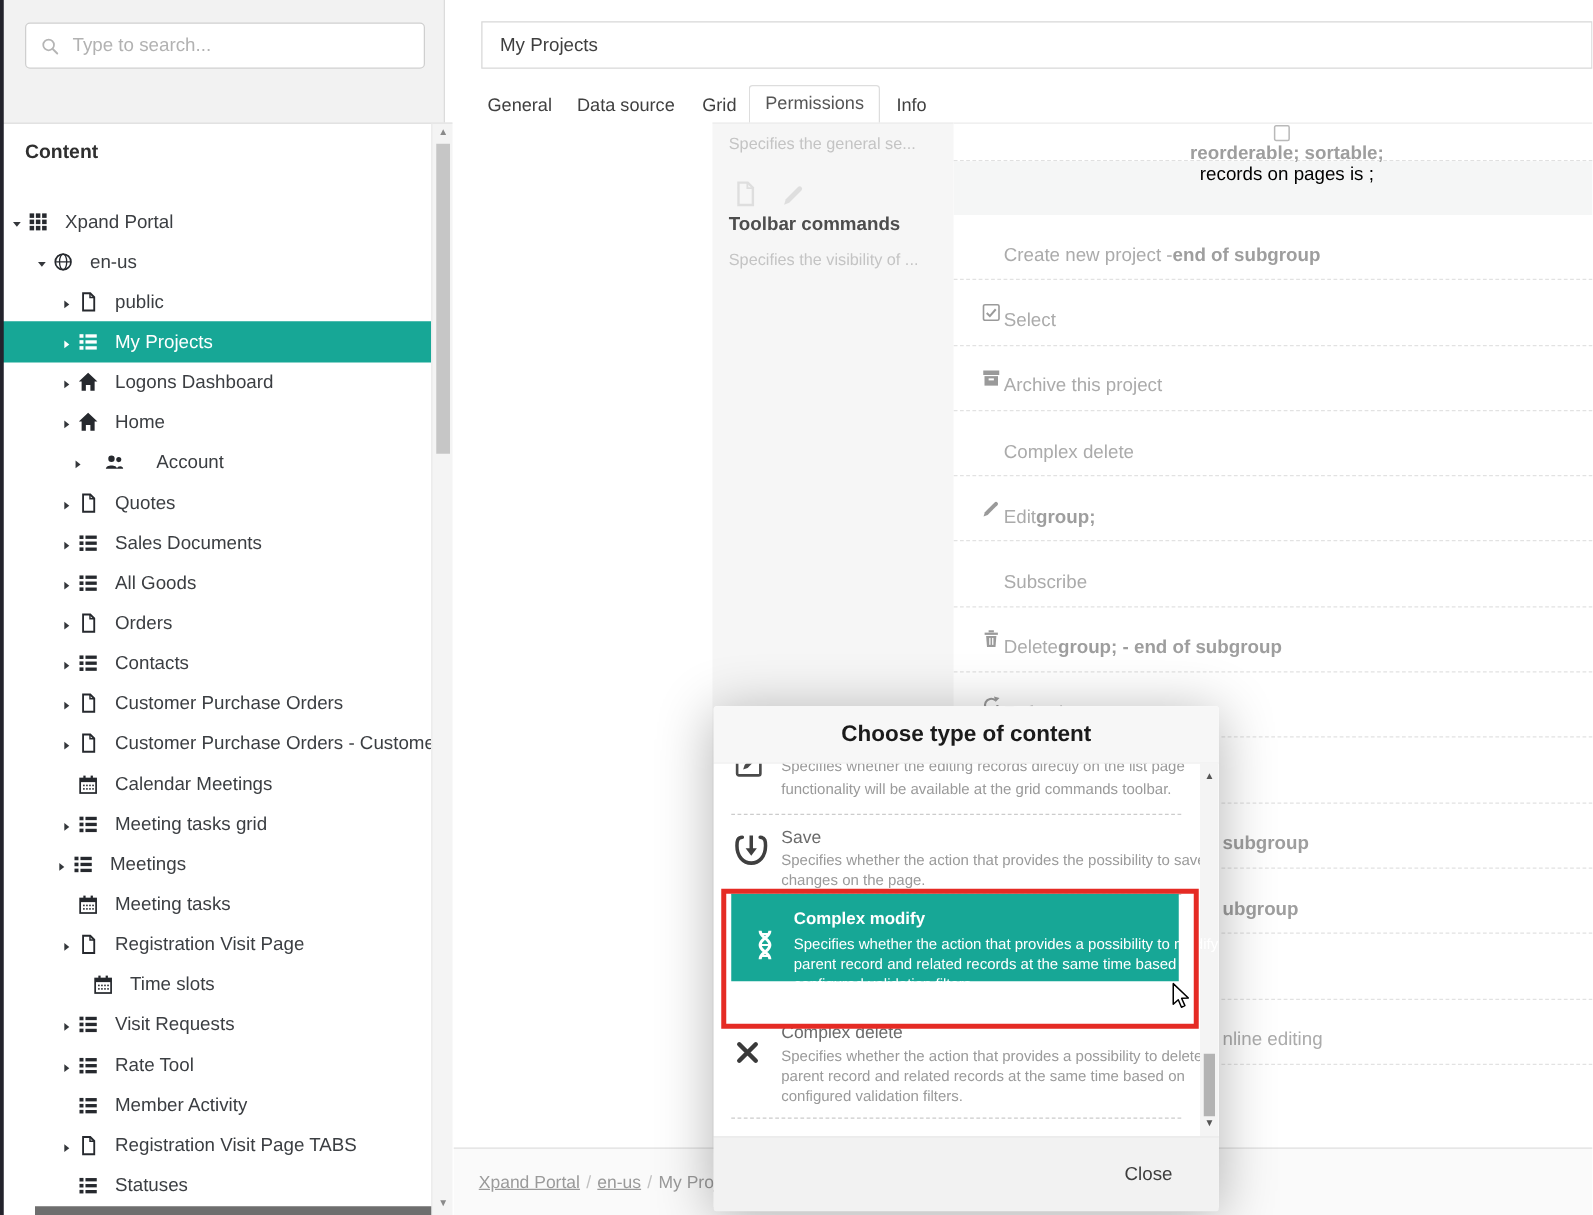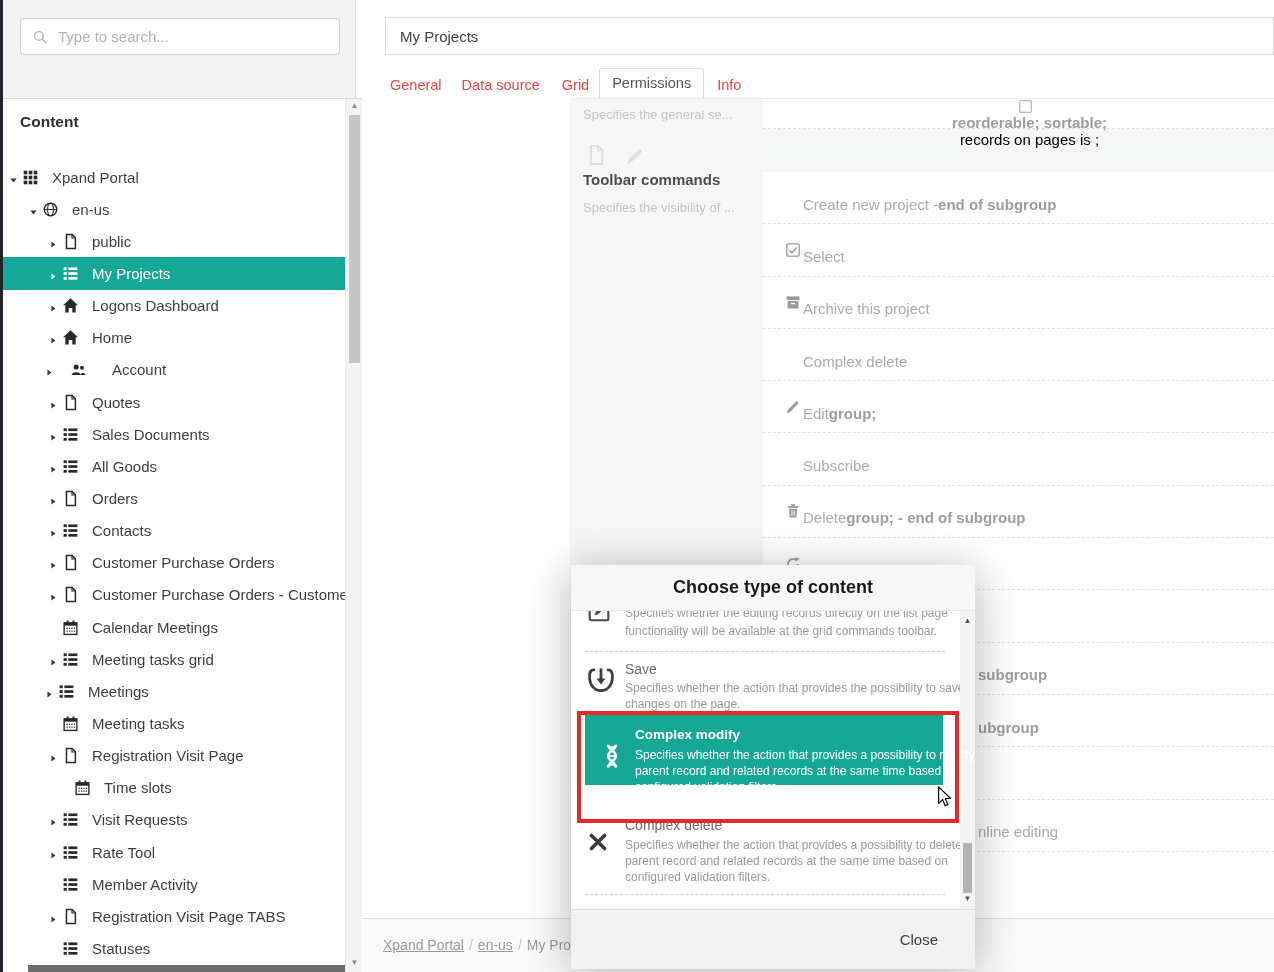--- a/index.html
+++ b/index.html
@@ -31,21 +31,21 @@
   
   #sb-track{left:345px;top:99px;width:17px;height:873px;background:#f4f4f4;border-left:1px solid #e9e9e9;box-sizing:border-box;}
   .sb-arrow{width:17px;height:14px;color:#8a8a8a;font-size:8px;text-align:center;line-height:14px;}
   #sb-thumb{position:absolute;left:3px;top:16px;width:11px;height:248px;background:#c6c6c6;}
   #sb-down{position:absolute;bottom:2px;left:0;}
   #hsb-thumb{left:28px;top:965px;width:317px;height:7px;background:#6e6e6e;z-index:5;}
 
   
   #title-box{left:385px;top:17px;width:889px;height:38px;background:#fff;border:1px solid #d8d8d8;box-sizing:border-box;font-size:15px;color:#3f3f3f;display:flex;align-items:center;padding-left:14px;}
   #tabs{left:363px;top:70px;height:29px;display:flex;align-items:flex-end;}
-  .tab{font-size:14.5px;color:#ef4444;padding-bottom:6px;white-space:nowrap;}
+  .tab{font-size:14.5px;color:#404040;padding-bottom:6px;white-space:nowrap;}
   .tab.active{background:#fff;border:1px solid #ddd;border-bottom:none;border-radius:3px 3px 0 0;color:#555;padding:6px 12px 8px 12px;}
 
   
   #settings-panel{left:570px;top:98px;width:193px;height:820px;background:#f6f6f6;border-top:1px solid #ececec;box-sizing:border-box;}
   #sp-desc1{left:13px;top:8px;font-size:13px;color:#c4c4c4;white-space:nowrap;}
   #sp-icon1{left:15px;top:45px;width:22px;height:22px;color:#dedede;}
   #sp-icon2{left:55px;top:47px;width:20px;height:20px;color:#dedede;}
   #sp-title{left:13px;top:72px;font-size:15px;font-weight:bold;color:#4d4d4d;}
   #sp-desc2{left:13px;top:101px;font-size:13px;color:#c4c4c4;white-space:nowrap;}
 
@@ -183,21 +183,21 @@
           <span class="tw"><svg viewBox="0 0 16 16">
               <polygon points="5,3.5 10.8,8 5,12.5" fill="currentColor"></polygon>
             </svg></span>
           <span class="icon ti">
             <svg viewBox="0 0 16 16">
               <path d="M8 1.2 L15 7.8 H12.9 V14.6 H9.7 V10.3 H6.3 V14.6 H3.1 V7.8 H1 Z" fill="currentColor"></path>
             </svg>
           </span>
           <span class="tl">Home</span>
         </div>
-        <div class="tree-row" style="padding-left: 44px; gap: 12px;">
+        <div class="tree-row" style="padding-left: 57px; gap: 12px;">
           <span class="tw"><svg viewBox="0 0 16 16">
               <polygon points="5,3.5 10.8,8 5,12.5" fill="currentColor"></polygon>
             </svg></span>
           <span class="icon ti">
             <svg viewBox="0 0 16 16">
               <g fill="currentColor">
                 <circle cx="5.8" cy="5.6" r="2.4"></circle>
                 <path d="M1.6 13.2 C1.6 9.8 10 9.8 10 13.2 Z"></path>
                 <circle cx="11.3" cy="6.3" r="1.9"></circle>
                 <path d="M9.8 13.2 C10.4 10.6 14.8 10.8 14.6 13.2 Z"></path>

